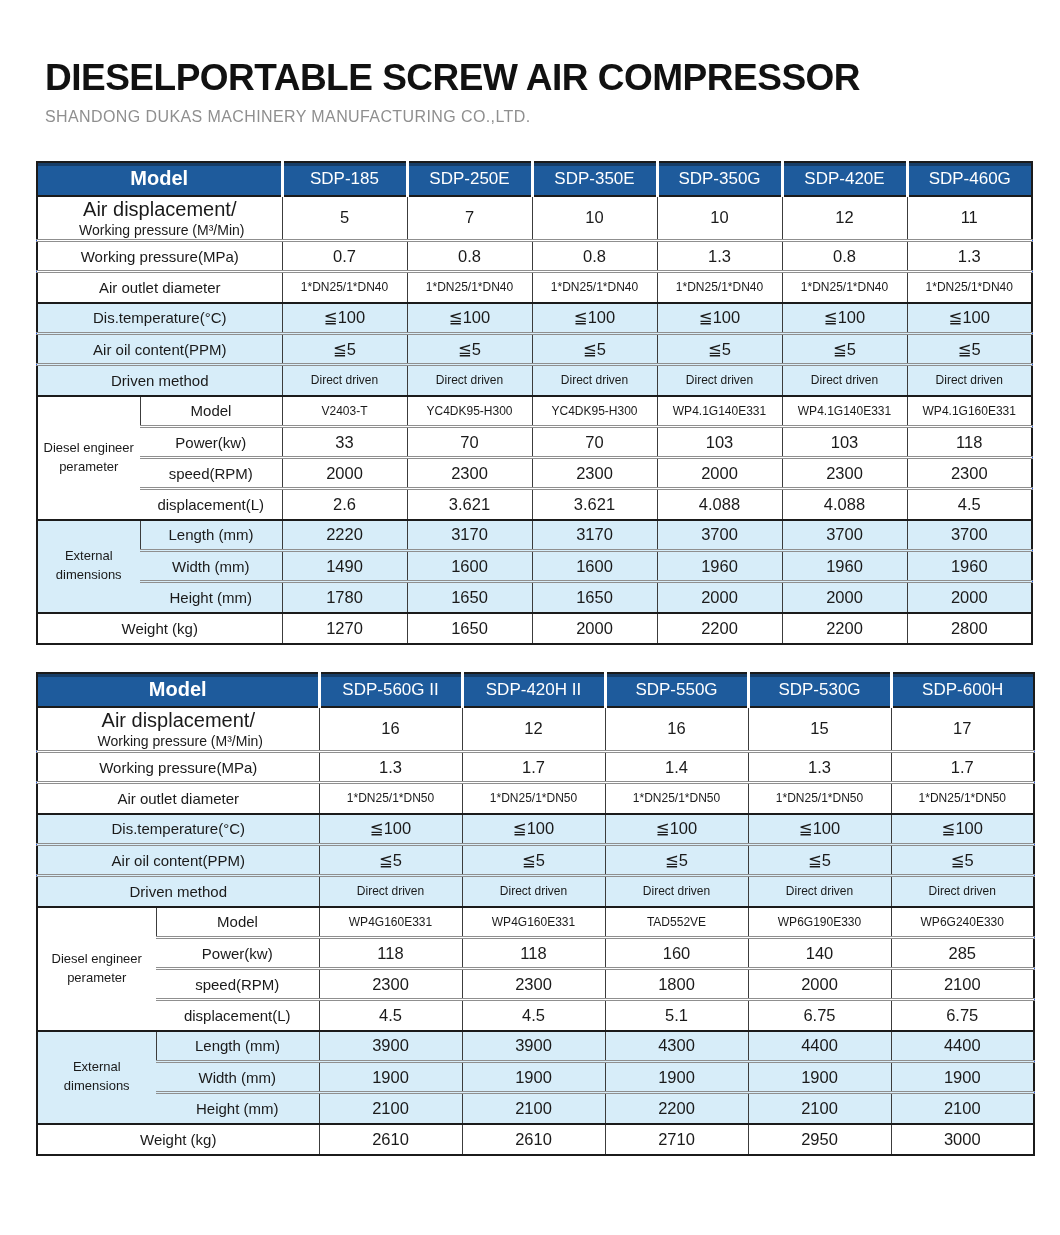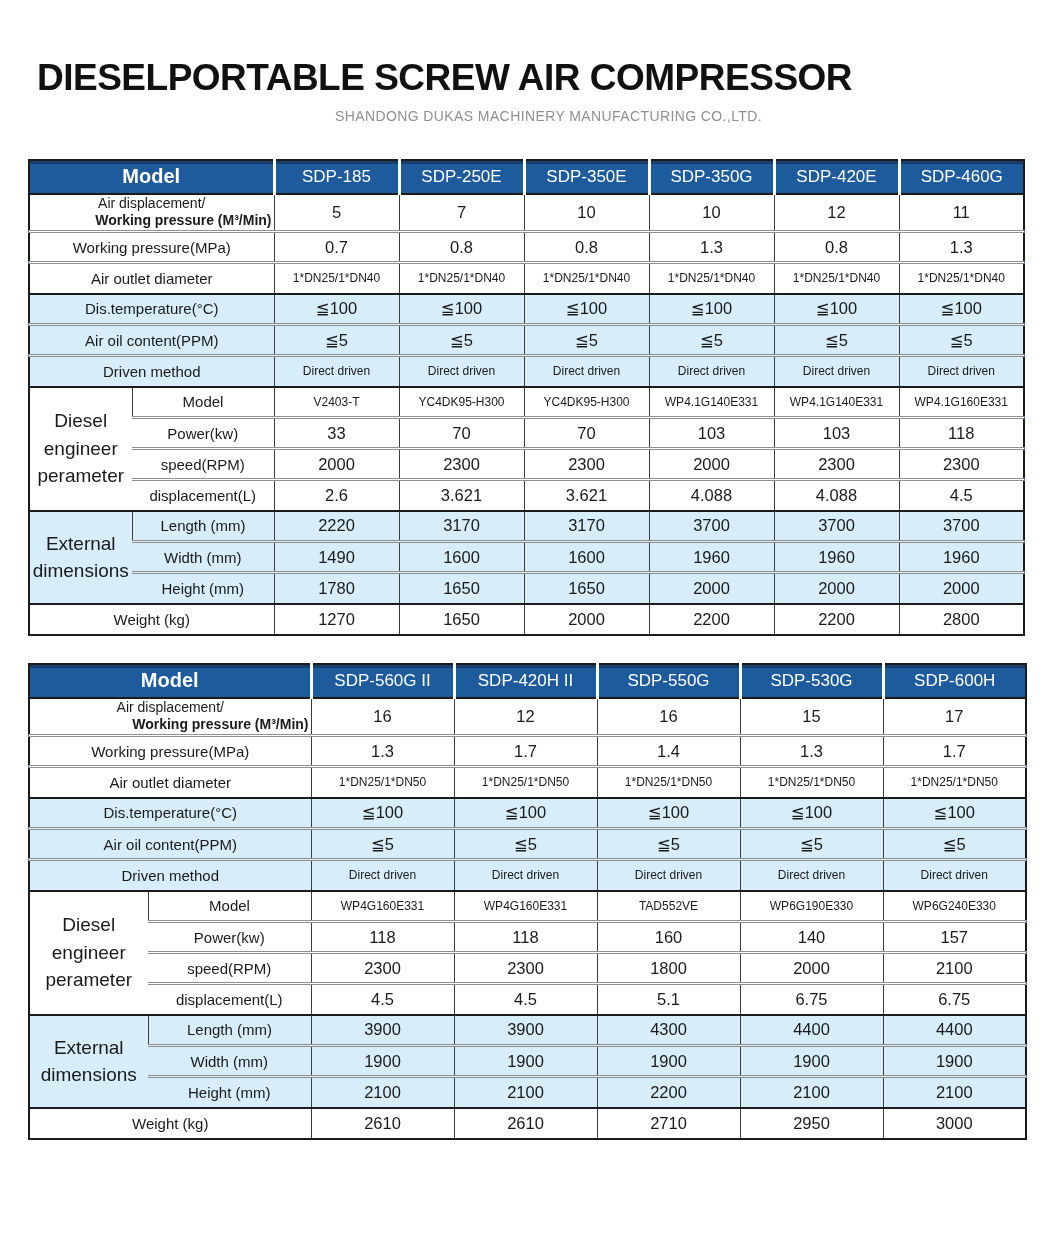--- a/index.html
+++ b/index.html
@@ -3,32 +3,31 @@
 <meta charset="utf-8">
 <style>
   * { margin:0; padding:0; box-sizing:border-box; }
   html,body { background:#ffffff; }
   body {
     width:1060px; height:1235px;
     font-family:"Liberation Sans", sans-serif;
     color:#1a1a1a;
     overflow:hidden;
   }
-  .page { padding:0 0 0 28px; }
+  .page { padding:0 0 0 36px; }
   .hdr-block { padding:58px 0 0 9px; }
   h1.title {
     font-size:37px; font-weight:800; color:#111;
     letter-spacing:-0.5px; line-height:1.1;
   }
   p.subtitle {
     margin-top:9px;
-    font-size:14px; font-weight:400;
+    font-size:16px; font-weight:400;
     color:var(--subtitle-gray,#8f8f8f);
     letter-spacing:0.4px;
-    text-align:center;
   }
   .tables { margin-top:35px; }
   table.spec {
     border-collapse:collapse; table-layout:fixed;
     border:2px solid var(--border-dark,#1b1b1b);
     background:#1d4ed8; margin-bottom:27px;
   }
   table.spec th {
     background-color:var(--header-blue,#1e5b9c);
     background-image:linear-gradient(to bottom, var(--header-blue-dark,#173e68) 0, var(--header-blue-dark,#173e68) 3px, rgba(0,0,0,0) 3px);
@@ -41,24 +40,24 @@
   table.spec tr.tall { height:38px; }
   table.spec td {
     border-left:1px solid #3c3c3c;
     border-top:3px double #8f8f8f;
     text-align:center; vertical-align:middle;
     background:#fff; padding:0 2px;
   }
   table.spec td:first-child { border-left:none; }
   table.spec tr.sec > td { border-top:2px solid var(--border-dark,#1b1b1b); }
   table.spec tr.shaded > td { background:var(--row-blue,#d7edf9); }
-  td.group-cell { text-align:left; padding-left:13px; font-size:19px; line-height:1.45; }
+  td.group-cell { text-align:left; padding-left:13px; font-size:13px; line-height:1.45; }
   td.lbl { font-size:15px; }
-  td.lbl .l1 { display:block; font-size:14px; line-height:1.25; }
-  td.lbl .l2 { display:block; font-size:14px; line-height:1.25; text-align:right; padding-left:4px;font-weight:bold; }
+  td.lbl .l1 { display:block; font-size:20px; line-height:1.25; }
+  td.lbl .l2 { display:block; font-size:14px; line-height:1.25; text-align:center; padding-left:4px; }
   td.val { font-size:16.5px; }
   td.val.small { font-size:12px; }
 </style>
 </head>
 <body>
 
 <div class="page">
   <div class="hdr-block">
     <h1 class="title">DIESELPORTABLE SCREW AIR COMPRESSOR</h1>
     <p class="subtitle">SHANDONG DUKAS MACHINERY MANUFACTURING CO.,LTD.</p>
@@ -303,21 +302,21 @@
               <td class="val small">TAD552VE</td>
               <td class="val small">WP6G190E330</td>
               <td class="val small">WP6G240E330</td>
             </tr>
             <tr>
               <td class="lbl">Power(kw)</td>
               <td class="val">118</td>
               <td class="val">118</td>
               <td class="val">160</td>
               <td class="val">140</td>
-              <td class="val">157</td>
+              <td class="val">285</td>
             </tr>
             <tr>
               <td class="lbl">speed(RPM)</td>
               <td class="val">2300</td>
               <td class="val">2300</td>
               <td class="val">1800</td>
               <td class="val">2000</td>
               <td class="val">2100</td>
             </tr>
             <tr>

